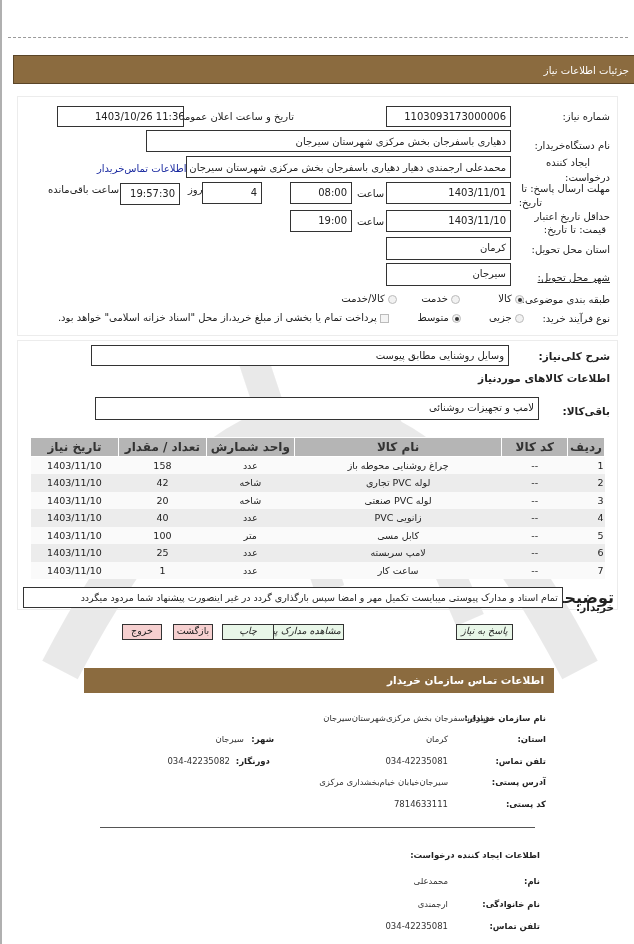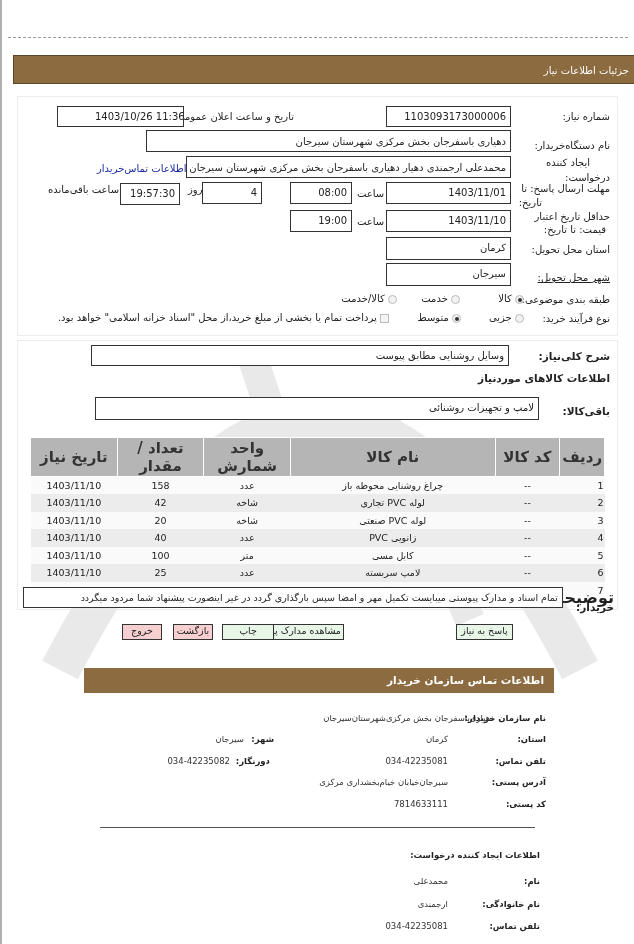--- a/index.html
+++ b/index.html
@@ -32,26 +32,26 @@
     position: absolute; border: 1px solid #333; background: #fff;
     font-size: 10px; padding: 0 4px; line-height: 20px; white-space: nowrap; overflow: hidden;
   }
   .box.ltr { direction: ltr; text-align: right; }
   .link { color: #1a2aa0; }
   .radio { display: inline-block; width: 9px; height: 9px; border-radius: 50%; border: 1px solid #bbb; background: #f2f2f2; vertical-align: middle; position: relative; }
   .radio.on::after { content: ""; position: absolute; left: 2px; top: 2px; width: 4px; height: 4px; border-radius: 50%; background: #333; }
   .chk { display: inline-block; width: 9px; height: 9px; border: 1px solid #bbb; background: #f4f4f4; vertical-align: middle; }
   .bold { font-weight: bold; }
   table.items { position: absolute; left: 30px; top: 437px; width: 575px; border-collapse: collapse; font-size: 9.5px; }
-  table.items th { background: #b5b5b5; color: #333; font-weight: bold; height: 19px; border: 1px solid #fff; font-size: 15px; }
+  table.items th { background: #b5b5b5; color: #333; font-weight: bold; height: 19px; border: 1px solid #fff; font-size: 12px; }
   table.items td { height: 17.5px; text-align: center; }
   table.items tr.r0 td { background: #fafafa; }
   table.items tr.r1 td { background: #ececec; }
   .btn { position: absolute; top: 624px; height: 16px; border: 1px solid #333; font-size: 9.5px; line-height: 12px; text-align: center; }
-  .btn.green { background: #e8f6e8; }
+  .btn.green { background: #e8f6e8; font-style: italic; }
   .btn.pink { background: #f6d0d0; }
   .contact-bar {
     position: absolute; left: 84px; top: 668px; width: 470px; height: 25px;
     background: #8b6b3f; color: #fff; font-weight: bold; font-size: 10.5px; line-height: 25px; padding-right: 10px; text-align: right;
   }
   .c-lbl { position: absolute; font-size: 8.5px; font-weight: bold; color: #222; white-space: nowrap; }
   .c-val { position: absolute; font-size: 8.5px; color: #333; white-space: nowrap; }
   .sep { position: absolute; left: 100px; top: 827px; width: 435px; height: 1px; background: #555; }
   .watermark { position: absolute; left: 20px; top: 290px; width: 600px; height: 400px; pointer-events: none; opacity: 0.12; }
 </style>

